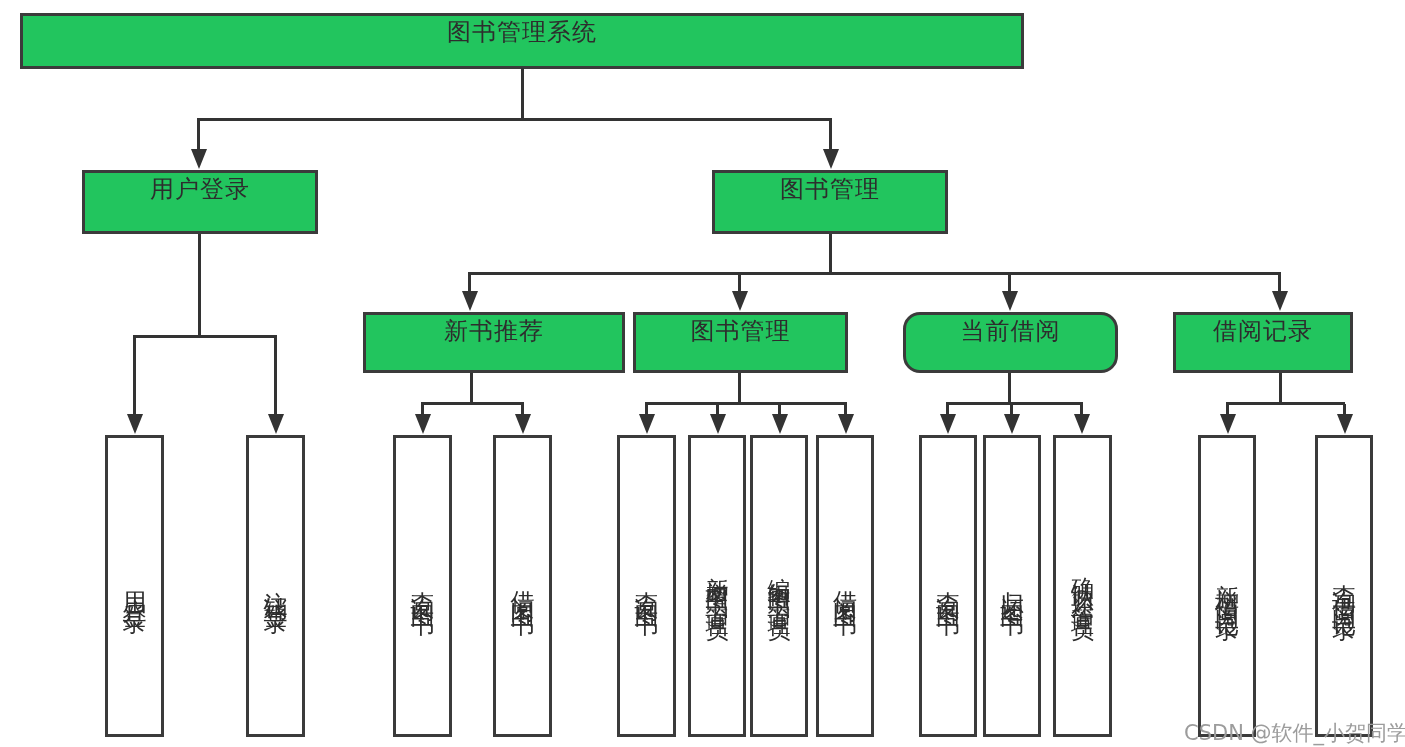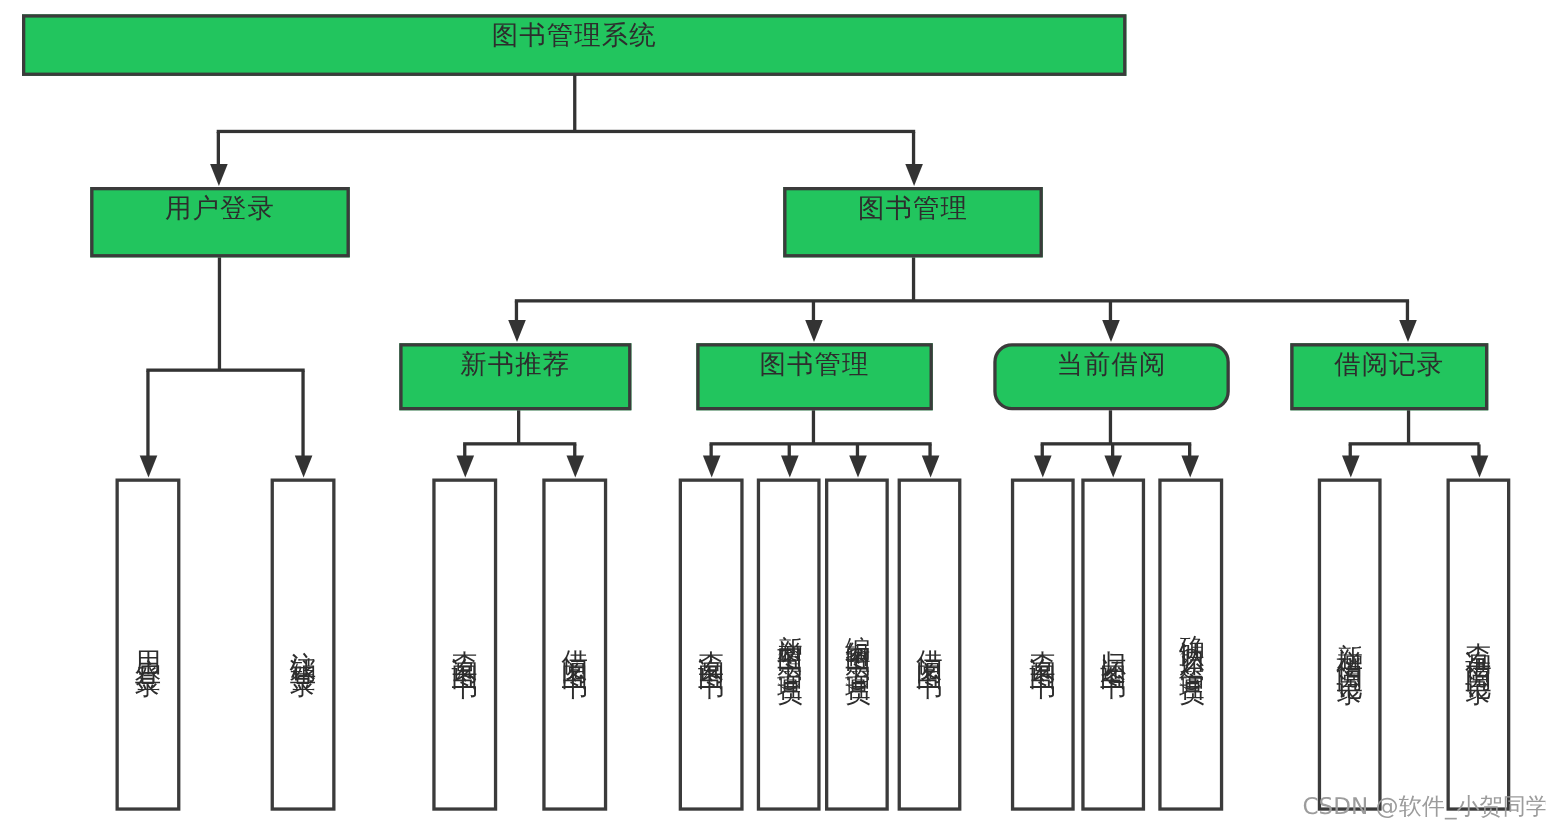--- a/index.html
+++ b/index.html
@@ -101,21 +101,21 @@
   <div class="hline" style="left:468px;top:272px;width:813px;"></div>
   <div class="vline" style="left:468px;top:274px;height:19px;"></div>
   <div class="arrowhead" style="left:462px;top:291px;"></div>
   <div class="vline" style="left:738px;top:274px;height:19px;"></div>
   <div class="arrowhead" style="left:732px;top:291px;"></div>
   <div class="vline" style="left:1008px;top:274px;height:19px;"></div>
   <div class="arrowhead" style="left:1002px;top:291px;"></div>
   <div class="vline" style="left:1278px;top:274px;height:19px;"></div>
   <div class="arrowhead" style="left:1272px;top:291px;"></div>
 
-  <div class="box" style="left:363px;top:312px;width:211px;height:61px;">
+  <div class="box" style="left:363px;top:312px;width:262px;height:61px;">
     <span>新书推荐</span>
   </div>
   <div class="box" style="left:633px;top:312px;width:215px;height:61px;">
     <span>图书管理</span>
   </div>
   <div class="box" style="left:903px;top:312px;width:215px;height:61px;border-radius:17px;">
     <span>当前借阅</span>
   </div>
   <div class="box" style="left:1173px;top:312px;width:180px;height:61px;">
     <span>借阅记录</span>

